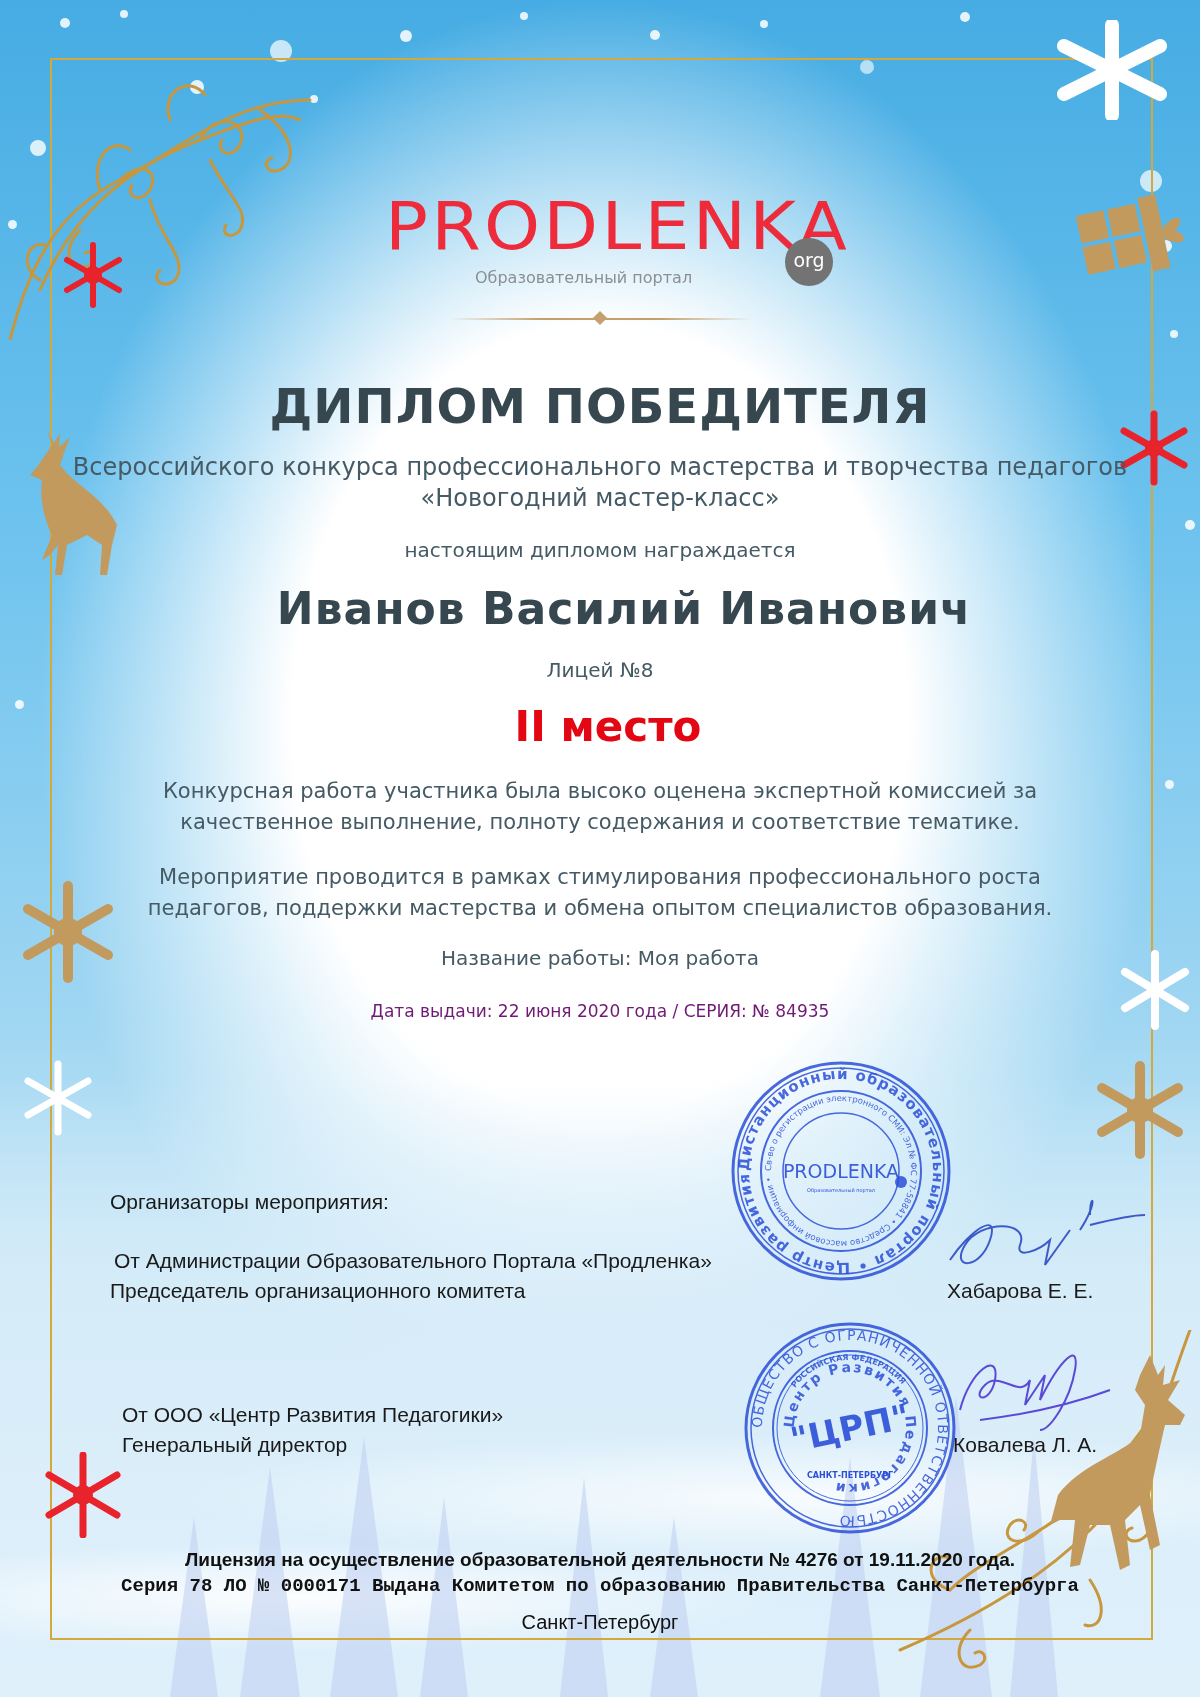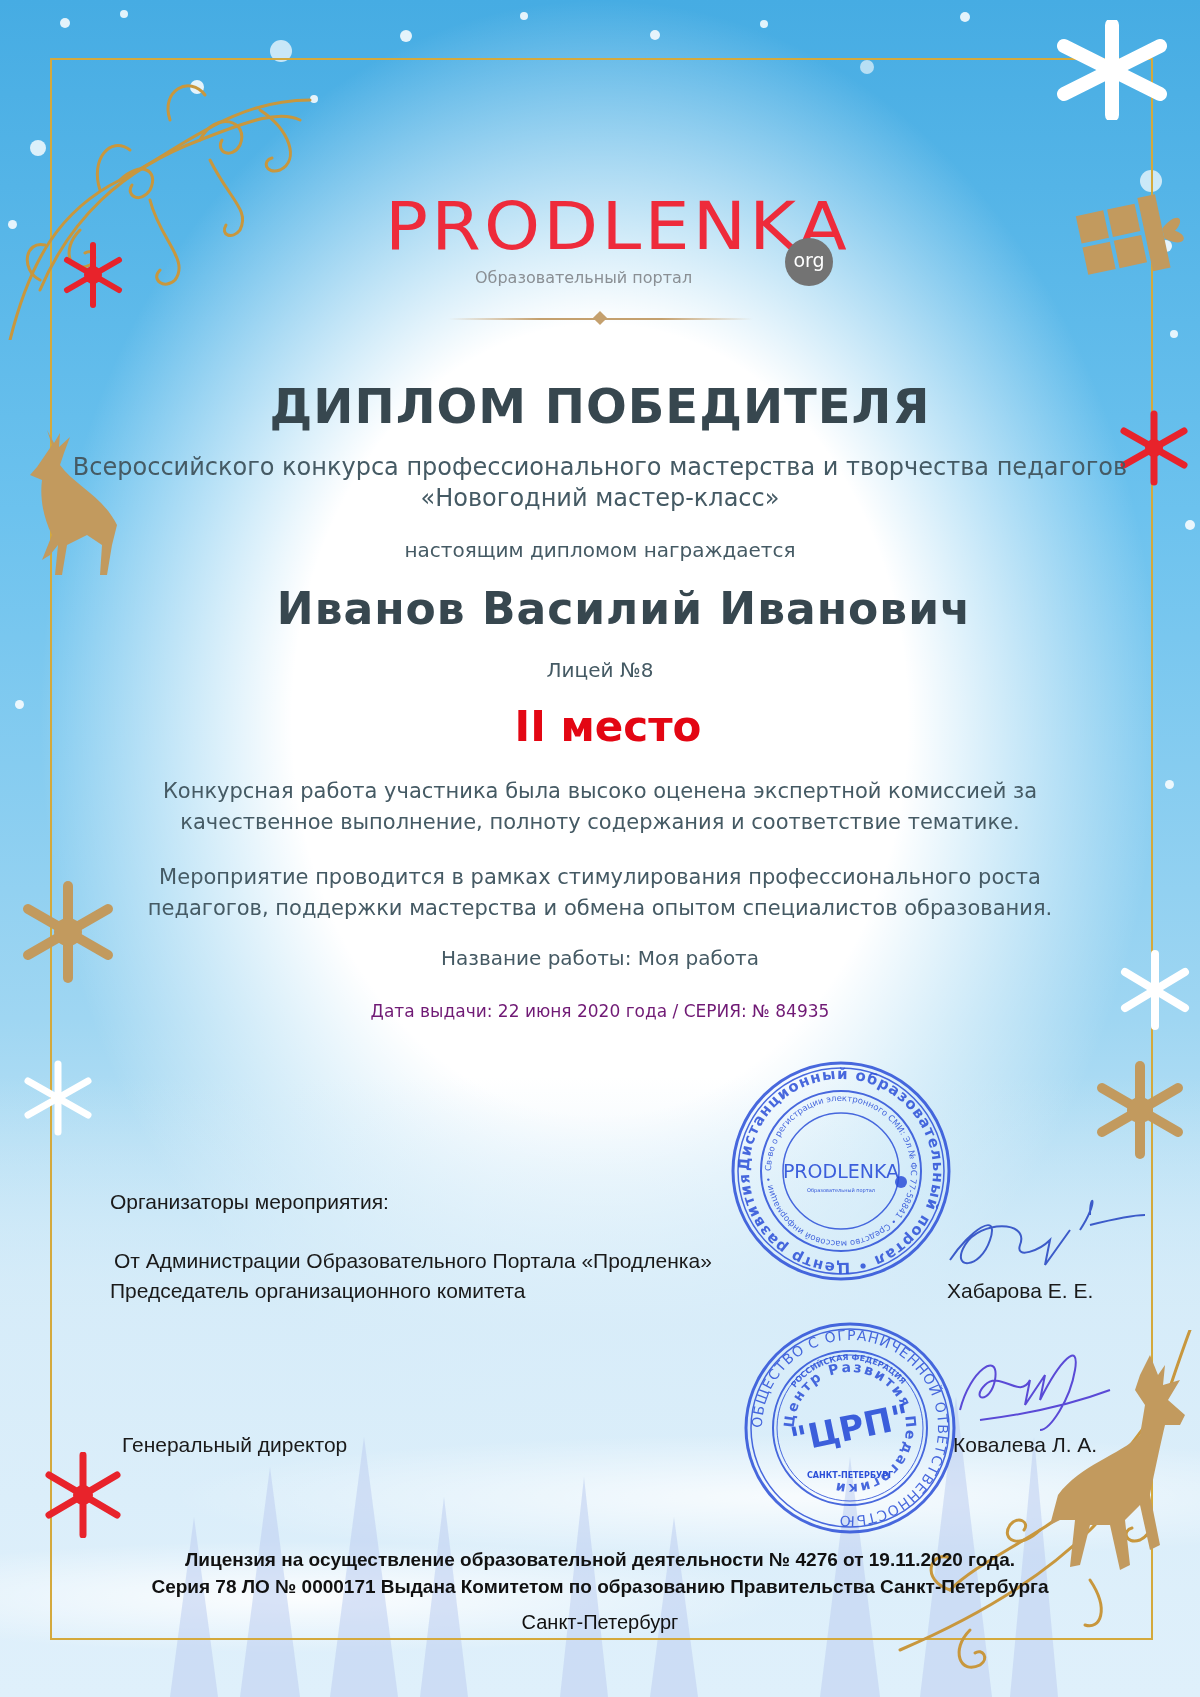--- a/index.html
+++ b/index.html
@@ -64,21 +64,21 @@
   .org1 { left: 114px; top: 1246px; }
   .org1b { left: 110px; top: 1276px; }
   .sig1 { left: 947px; top: 1276px; }
   .org2a { left: 122px; top: 1400px; }
   .org2b { left: 122px; top: 1430px; }
   .sig2 { left: 953px; top: 1430px; }
 
   .license { position: absolute; left: 0; width: 1200px; text-align: center; font-family: "Liberation Sans", sans-serif;
     font-size: 19px; font-weight: bold; color: #111; line-height: 27px; }
   .lic1 { top: 1546px; }
-  .lic2 { top: 1573px; }
+  .lic2 { top: 1573px; font-family: Liberation Mono, monospace; }
   .city { position: absolute; left: 0; width: 1200px; text-align: center; top: 1611px; font-family: "Liberation Sans", sans-serif; font-size: 20px; color: #111; }
 
   .stamp { position: absolute; }
   .deco { position: absolute; }
 </style>
 </head>
 <body>
 
 <div class="bg"></div>
 
@@ -316,19 +316,20 @@
   </svg>
 
   <svg class="deco" style="left:950px;top:1330px" width="170" height="110" viewBox="0 0 170 110">
     <path d="M10 80 C 20 40, 50 20, 45 50 C 40 75, 20 70, 35 55 C 50 40, 70 70, 80 50 L 75 75 L 95 45 L 90 70 C 110 30, 130 10, 125 40 C 120 70, 100 100, 90 100 M 30 90 C 70 85, 120 75, 160 60" fill="none" stroke="#5a4ad6" stroke-width="2"></path>
   </svg>
 
   <div class="org org-head">Организаторы мероприятия:</div>
   <div class="org org1">От Администрации Образовательного Портала «Продленка»</div>
   <div class="org org1b">Председатель организационного комитета</div>
   <div class="org sig1">Хабарова Е. Е.</div>
+  <div class="org org2a">От ООО «Центр Развития Педагогики»</div>
   <div class="org org2b">Генеральный директор</div>
   <div class="org sig2">Ковалева Л. А.</div>
 
   <div class="license lic1">Лицензия на осуществление образовательной деятельности № 4276 от 19.11.2020 года.</div>
   <div class="license lic2">Серия 78 ЛО № 0000171 Выдана Комитетом по образованию Правительства Санкт-Петербурга</div>
   <div class="city">Санкт-Петербург</div>
 </div>
 
 </body></html>

